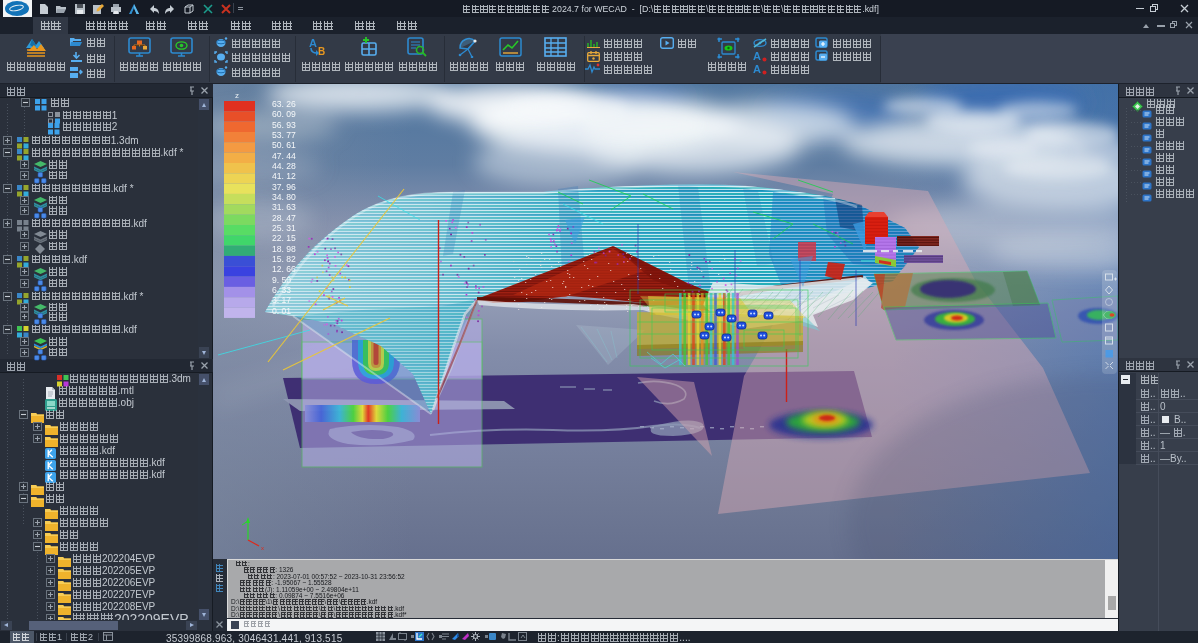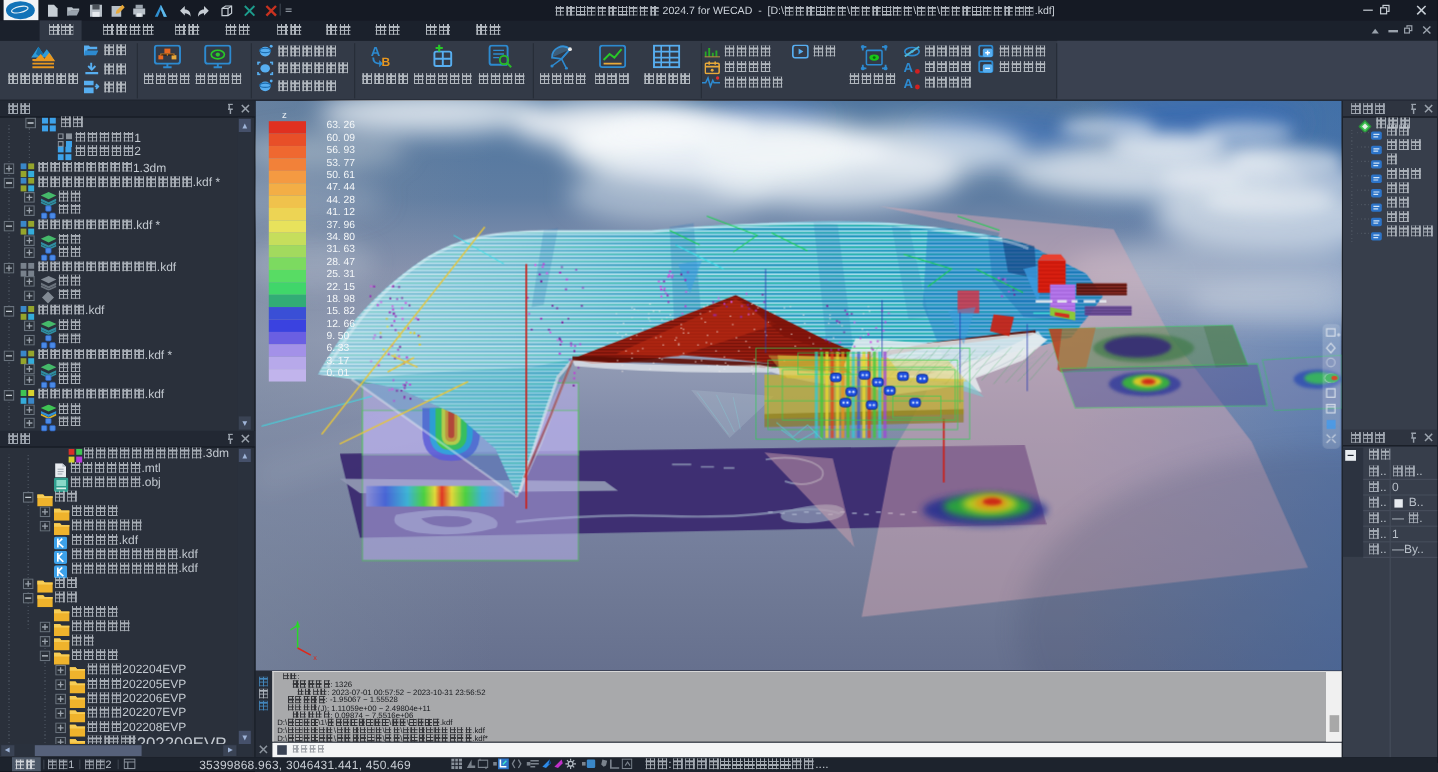--- a/index.html
+++ b/index.html
@@ -1569,21 +1569,21 @@
 <div class="abs" style="left:12px;top:632px;font-size:9px;color:#eef1f4"><i class="g"></i><i class="g"></i></div>
 <div class="abs" style="left:39px;top:632px;font-size:9px;color:#b9c0c9"><i class="g"></i><i class="g"></i>1</div>
 <div class="abs" style="left:70px;top:632px;font-size:9px;color:#b9c0c9"><i class="g"></i><i class="g"></i>2</div>
 <div class="abs" style="left:36px;top:633px;width:1px;height:8px;background:#3a414d"></div>
 <div class="abs" style="left:66px;top:633px;width:1px;height:8px;background:#3a414d"></div>
 <div class="abs" style="left:98px;top:633px;width:1px;height:8px;background:#3a414d"></div>
 <svg class="abs" style="left:103px;top:632px" width="10" height="9" viewBox="0 0 10 9">
       <rect x="0.5" y="0.5" width="9" height="8" fill="none" stroke="#8a929c"></rect>
       <path d="M0.5 3h9M3.5 3v5.5" stroke="#8a929c"></path>
     </svg>
-<div class="abs" style="left:166px;top:632.5px;font-size:10px;color:#c8cdd4;letter-spacing:.2px">35399868.963, 3046431.441, 450.469</div>
+<div class="abs" style="left:166px;top:632.5px;font-size:10px;color:#c8cdd4;letter-spacing:.2px">35399868.963, 3046431.441, 913.515</div>
 <svg class="abs" style="left:376px;top:632px" width="9" height="9" viewBox="0 0 9 9">
       <rect x="0" y="0" width="9" height="9" fill="#8a929c"></rect>
       <path d="M0 3h9M0 6h9M3 0v9M6 0v9" stroke="#1d232d" stroke-width=".8"></path>
     </svg>
 <svg class="abs" style="left:388px;top:632px" width="9" height="9" viewBox="0 0 9 9">
       <path d="M1 8L8 8 8 6 5 6 5 1z" fill="#7a828c"></path>
     </svg>
 <svg class="abs" style="left:398px;top:632px" width="9" height="9" viewBox="0 0 9 9">
       <rect x="0.5" y="1.5" width="8" height="6" fill="none" stroke="#7a828c"></rect>
       <path d="M2 0v2M7 7v2" stroke="#7a828c"></path>

